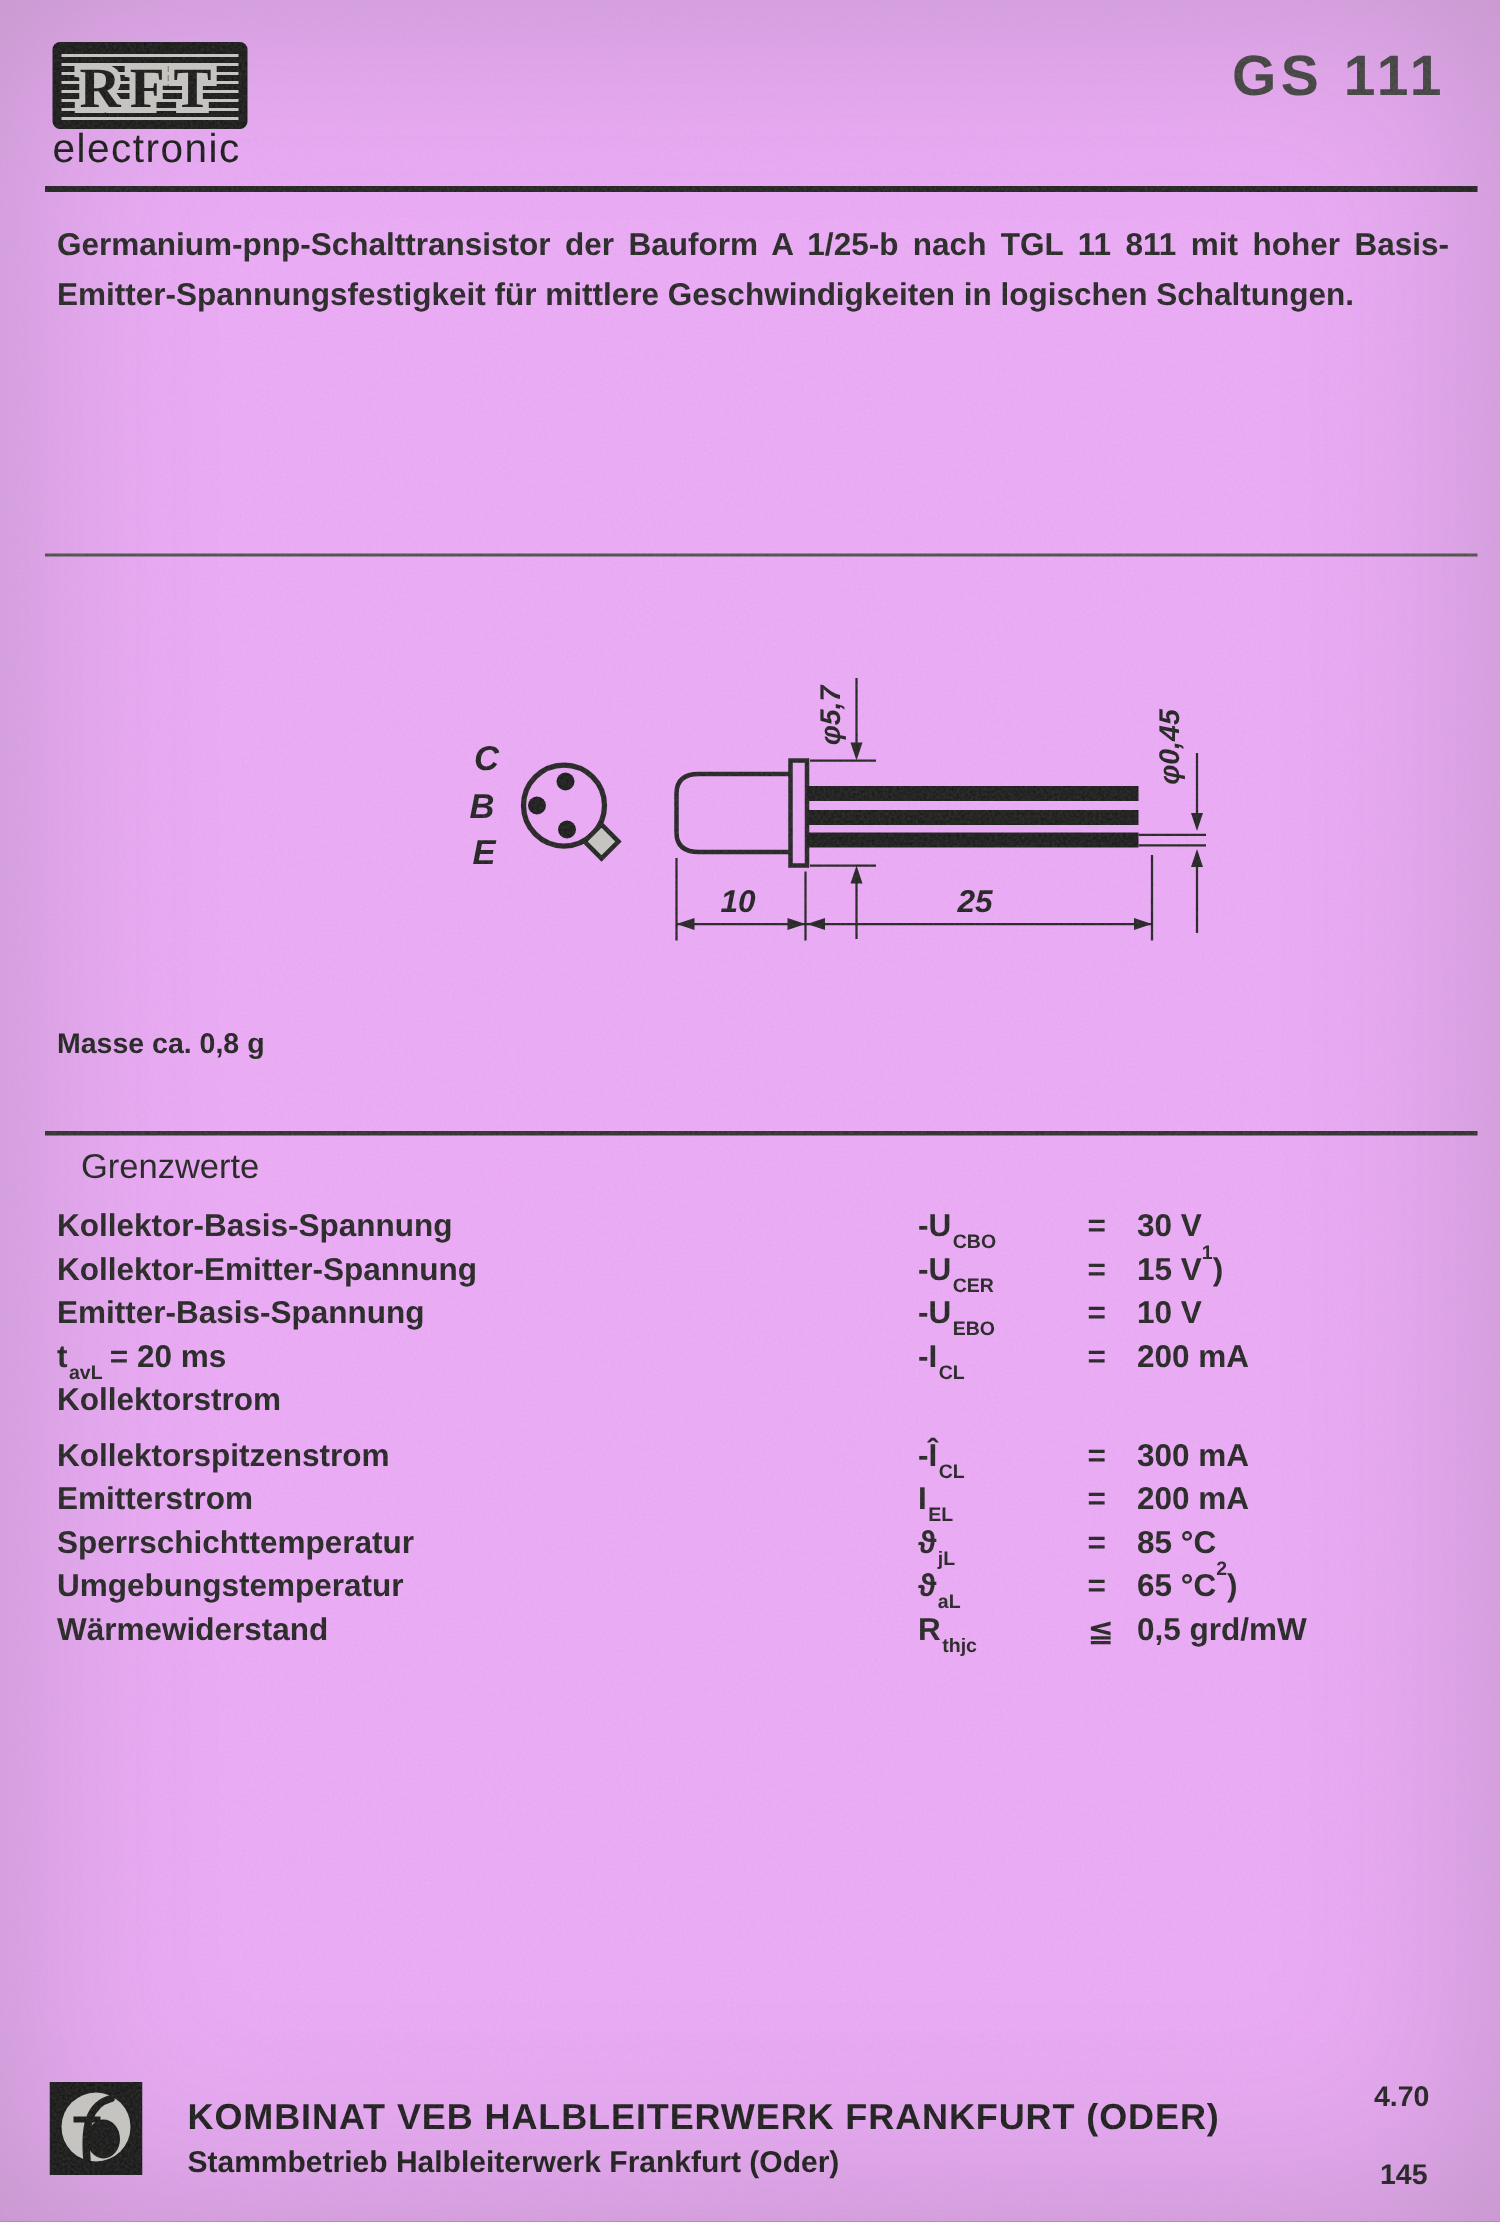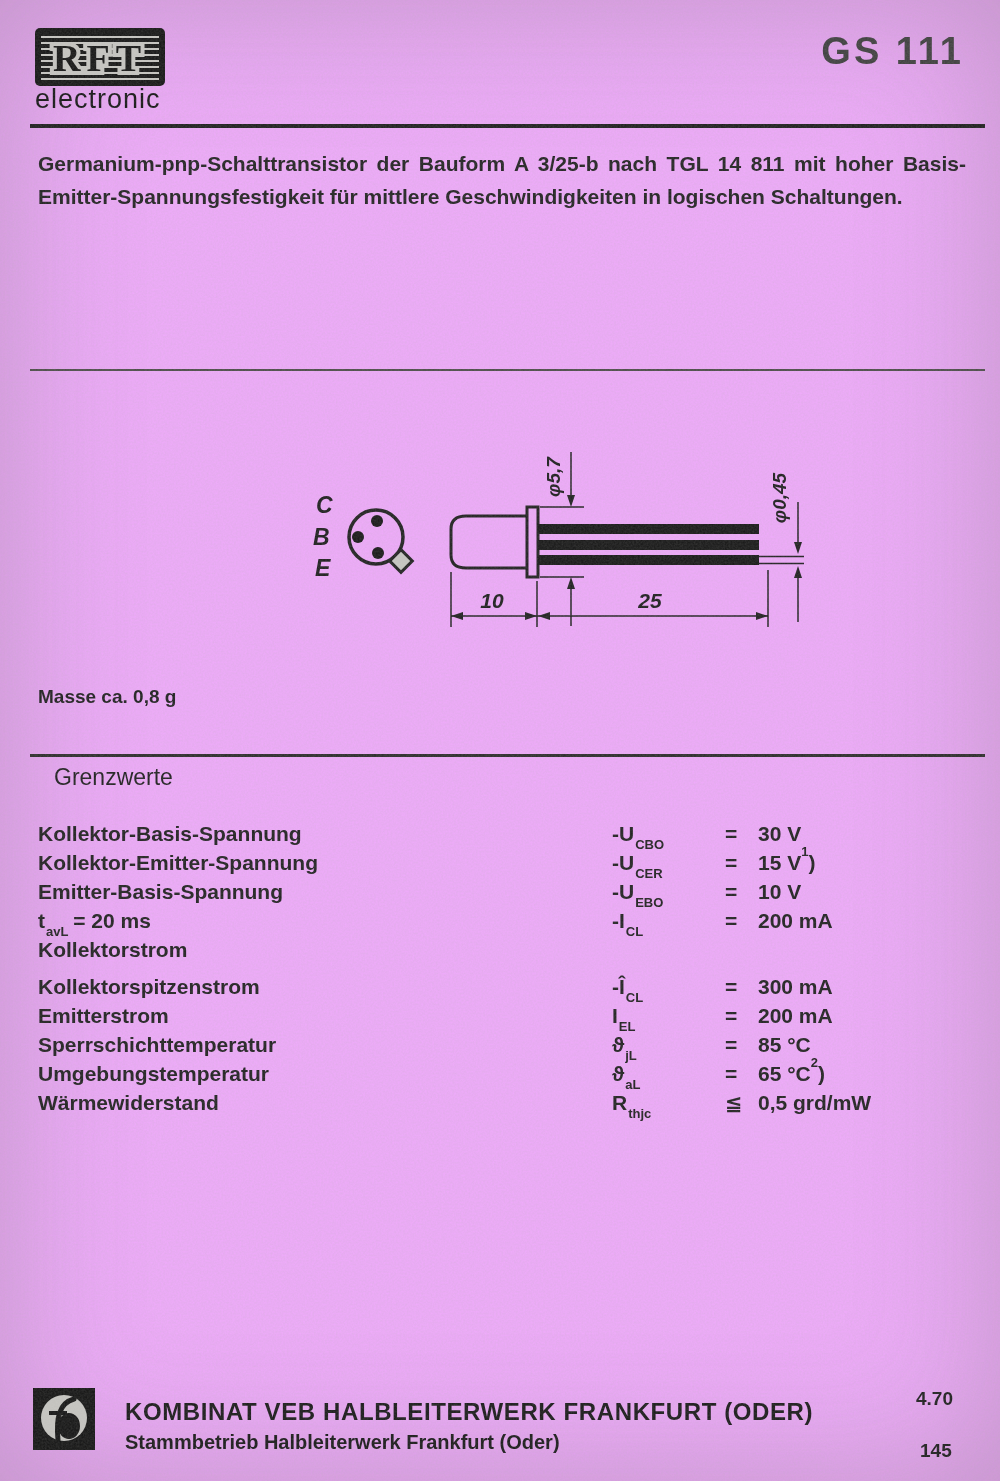--- a/index.html
+++ b/index.html
@@ -28,21 +28,21 @@
 
   .drawing{position:absolute;left:0;top:430px;}
   .drawing text{fill:#1c1c1c;}
 
   .mass-note{position:absolute;left:38px;top:686px;font-size:19px;font-weight:700;}
   .limits-title{position:absolute;left:54px;top:764px;font-size:23px;font-weight:400;}
 
   .limits-rows{position:absolute;left:38px;top:806px;width:935px;}
   .lrow{position:relative;height:29px;font-size:21px;font-weight:700;color:#202020;}
   .lrow.gap{margin-top:8px;}
-  .lrow span{position:absolute;top:16px;white-space:pre;}
+  .lrow span{position:absolute;top:0;white-space:pre;}
   .lrow .lbl{left:0;}
   .lrow .sym{left:574px;}
   .lrow .rel{left:687px;}
   .lrow .val{left:720px;}
   .lrow sub{font-size:13px;line-height:0;position:relative;bottom:-3px;left:1px;}
   .lrow sup{font-size:13px;line-height:0;position:relative;top:-6px;}
 
   
   .footer-logo{position:absolute;left:33px;top:1388px;}
   .footer-line1{position:absolute;left:125px;top:1398px;font-size:24px;font-weight:700;letter-spacing:.6px;color:#181818;}
@@ -70,21 +70,21 @@
       </g>
       <text x="66" y="44" text-anchor="middle" font-family="Liberation Serif, DejaVu Serif, serif" font-size="38" font-weight="bold" letter-spacing="6" stroke="#c8c7c3" stroke-width="8" fill="#c8c7c3">RFT</text>
       <text x="66" y="44" text-anchor="middle" font-family="Liberation Serif, DejaVu Serif, serif" font-size="38" font-weight="bold" letter-spacing="6" fill="#141414">RFT</text>
     </svg>
     <div class="brand-sub">electronic</div>
     <div class="part-number">GS 111</div>
 
     <div class="rule rule1"></div>
 
     <div class="description">
-      <div class="line1">Germanium-pnp-Schalttransistor der Bauform A 3/25-b nach TGL 14 811 mit hoher Basis-</div>
+      <div class="line1">Germanium-pnp-Schalttransistor der Bauform A 1/25-b nach TGL 11 811 mit hoher Basis-</div>
       <div class="line2">Emitter-Spannungsfestigkeit für mittlere Geschwindigkeiten in logischen Schaltungen.</div>
     </div>
 
     <div class="rule rule2"></div>
 
     <svg class="drawing" width="1000" height="220" viewBox="0 0 1000 220">
 
       <g font-size="23" font-style="italic" font-weight="bold">
         <text x="316" y="83">C</text>
         <text x="313" y="115">B</text>

